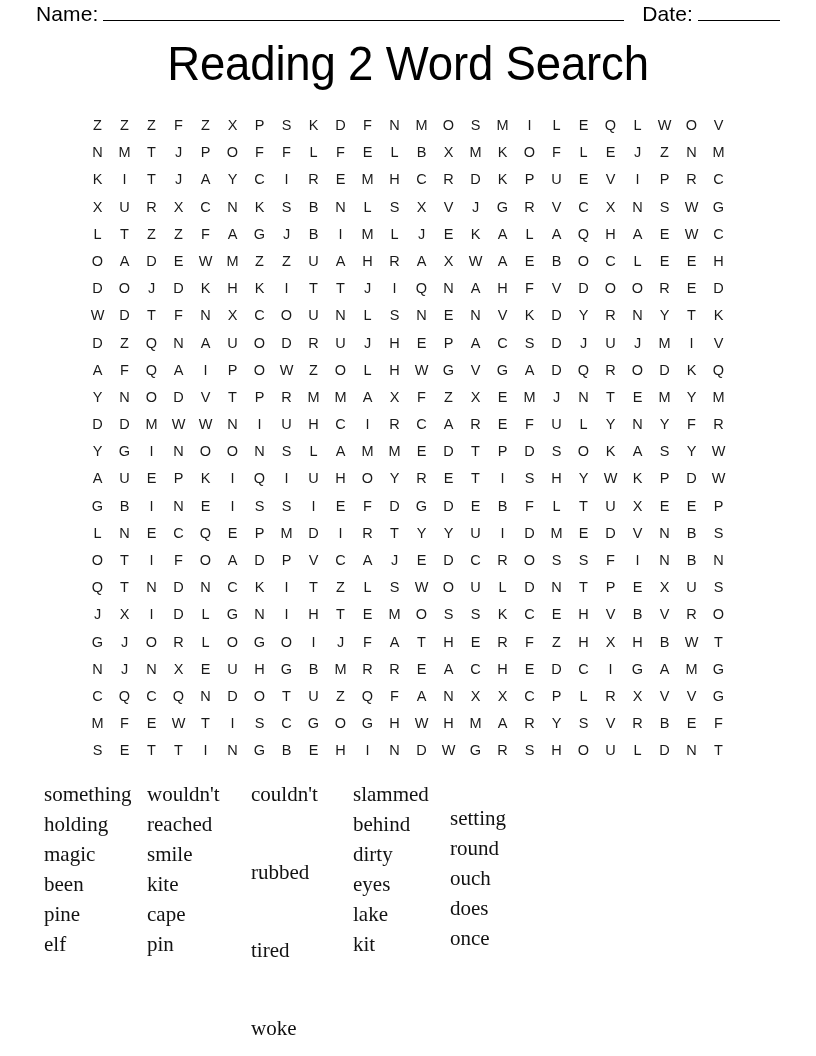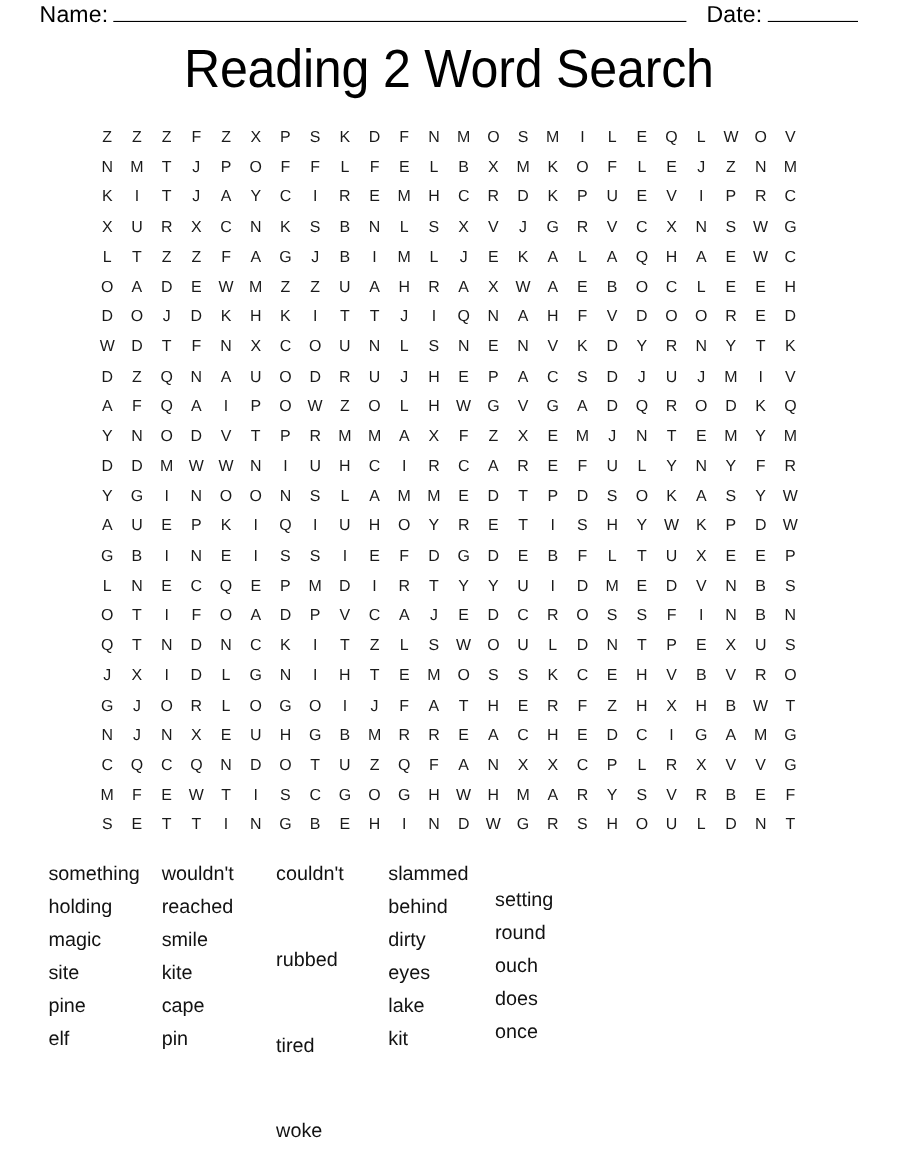--- a/index.html
+++ b/index.html
@@ -93,22 +93,22 @@
   }
   .wl-col.c0 { width: 103px; }
   .wl-col.c1 { width: 101px; }
   .wl-col.c2 { width: 104px; }
   .wl-col.c3 { width: 102px; gap: 48px; }
   .wl-col.c4 { width: 102px; }
   .wl-col.c5 { width: 97px; }
   .wl-col.c6 { width: 90px; margin-top: 24px; }
 
   .word {
-    font-family: Liberation Sans, sans-serif;
-    font-size: 18px;
+    font-family: Liberation Serif, serif;
+    font-size: 21px;
     line-height: 30px;
     font-weight: 400;
     color: #121212;
     white-space: nowrap;
   }
   .word.empty { visibility: hidden; }
 </style>
 </head>
 <body>
 
@@ -746,21 +746,21 @@
       <div class="cell">N</div>
       <div class="cell">T</div>
     </div>
   </div>
 
 <div class="wordlist">
     <div class="wl-col c0">
       <div class="word">something</div>
       <div class="word">holding</div>
       <div class="word">magic</div>
-      <div class="word">site</div>
+      <div class="word">been</div>
       <div class="word">pine</div>
       <div class="word">elf</div>
     </div>
     <div class="wl-col c2">
       <div class="word">wouldn't</div>
       <div class="word">reached</div>
       <div class="word">smile</div>
       <div class="word">kite</div>
       <div class="word">cape</div>
       <div class="word">pin</div>

